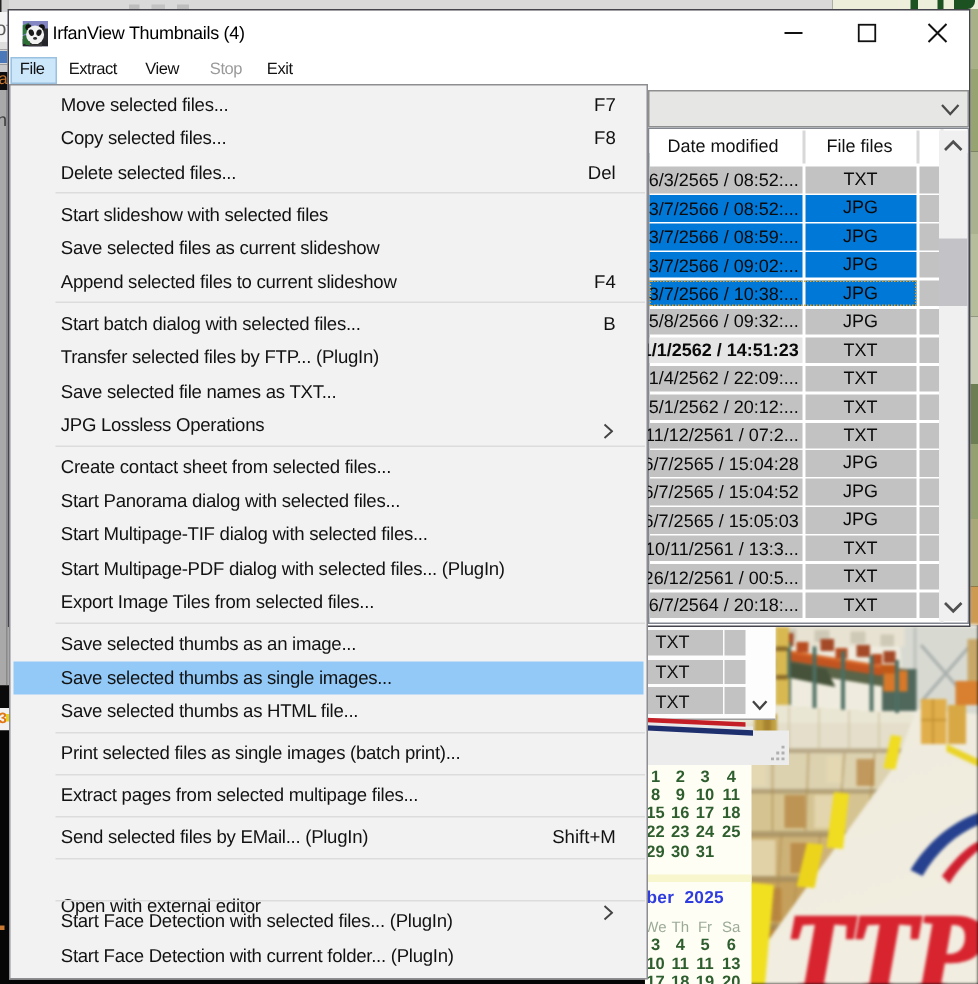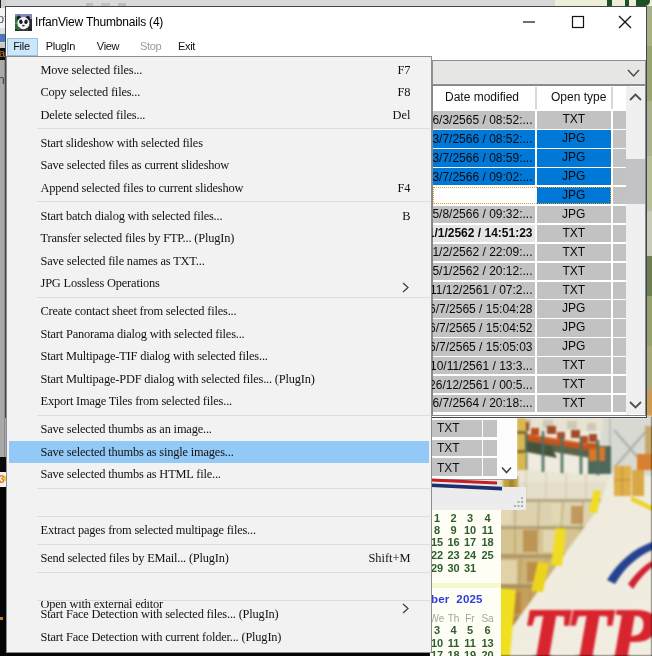--- a/index.html
+++ b/index.html
@@ -1,21 +1,21 @@
 <!DOCTYPE html>
 <html><head><meta charset="utf-8">
 <style>
 * { margin:0; padding:0; }
 html,body { width:652px; height:656px; overflow:hidden; background:#050505;
   font-family:"Liberation Sans", sans-serif; }
 #stage { position:relative; width:652px; height:656px; }
 .abs { position:absolute; }
 
 #menu { position:absolute; left:6.0px; top:56.0px; width:423.5px;
-  height:595.0px; background:#f2f2f2; border:1px solid #8d8d92; z-index:50;font-family:Liberation Serif, serif; }
+  height:595.0px; background:#f2f2f2; border:1px solid #8d8d92; z-index:50; }
 .mi { position:absolute; left:1.5px; right:1.5px; height:22.5px; line-height:22.5px;
   font-size:12.4px; color:#121212; white-space:nowrap; }
 .mi .mt { position:absolute; left:32px; letter-spacing:-0.18px; }
 .mi .ms { position:absolute; right:18.5px; }
 .mi .ma { position:absolute; right:20px; top:5.5px; }
 .mi.hl { background:#93c9f6; }
 .sep { position:absolute; left:30px; right:1px; height:1px; background:#dcdcdc; }
 
 #win { position:absolute; left:5px; top:6px; width:639.5px; height:410px; background:#ffffff;
   border:1px solid #44444c; z-index:10; }
@@ -264,21 +264,21 @@
       </svg>
     <svg class="wbtn" style="left:549px;" width="45" height="29">
         <rect x="17.5" y="9.5" width="11" height="11" fill="none" stroke="#111" stroke-width="1.2"></rect>
       </svg>
     <svg class="wbtn" style="left:596px;" width="45" height="29">
         <path d="M17,9 L29,21 M29,9 L17,21" stroke="#111" stroke-width="1.3"></path>
       </svg>
     <div id="filehl"></div>
     <div id="mbar">
       <span class="mb" style="left:7.2px;">File</span>
-      <span class="mb" style="left:39.8px;">PlugIn</span>
+      <span class="mb" style="left:39.8px;">Extract</span>
       <span class="mb" style="left:90.8px;">View</span>
       <span class="mb" style="left:133.9px;color:#9a9a9a;">Stop</span>
       <span class="mb" style="left:171.9px;">Exit</span>
     </div>
     <div id="combo">
       <svg style="position:absolute;right:4px;top:5px;" width="15" height="14" viewBox="0 0 15 14">
           <path d="M2,4 L7.5,10 L13,4" fill="none" stroke="#4a4a4a" stroke-width="1.5"></path>
         </svg>
     </div>
     <div id="list">
@@ -295,35 +295,38 @@
         <div class="c1" style="top:63.2px;background:#0078d7;">
           <span class="dtxt">3/7/2566 / 08:59:...</span>
         </div>
         <div class="c2" style="top:63.2px;background:#0078d7;"><span class="ttxt">JPG</span></div>
         <div class="c3" style="top:63.2px;background:#c2c2c2;"></div>
         <div class="c1" style="top:82.1px;background:#0078d7;">
           <span class="dtxt">3/7/2566 / 09:02:...</span>
         </div>
         <div class="c2" style="top:82.1px;background:#0078d7;"><span class="ttxt">JPG</span></div>
         <div class="c3" style="top:82.1px;background:#c2c2c2;"></div>
+        <div class="c1" style="top:101.0px;background:#0078d7;">
+          <span class="dtxt">3/7/2566 / 10:38:...</span>
+        </div>
         <div class="c2" style="top:101.0px;background:#0078d7;"><span class="ttxt">JPG</span></div>
         <div class="c3" style="top:101.0px;background:#c2c2c2;"></div>
         <div style="position:absolute;left:0;top:101.0px;width:178px;height:17.4px;border:1px dotted #e8a020;box-sizing:border-box;"></div>
         <div class="c1" style="top:119.9px;background:#c2c2c2;">
           <span class="dtxt">5/8/2566 / 09:32:...</span>
         </div>
         <div class="c2" style="top:119.9px;background:#c2c2c2;"><span class="ttxt">JPG</span></div>
         <div class="c3" style="top:119.9px;background:#c2c2c2;"></div>
         <div class="c1" style="top:138.8px;background:#e5e5e5;font-weight:bold;">
           <span class="dtxt">1/1/2562 / 14:51:23</span>
         </div>
         <div class="c2" style="top:138.8px;background:#c2c2c2;"><span class="ttxt">TXT</span></div>
         <div class="c3" style="top:138.8px;background:#c2c2c2;"></div>
         <div class="c1" style="top:157.7px;background:#c2c2c2;">
-          <span class="dtxt">1/2/2562 / 22:09:...</span>
+          <span class="dtxt">1/4/2562 / 22:09:...</span>
         </div>
         <div class="c2" style="top:157.7px;background:#c2c2c2;"><span class="ttxt">TXT</span></div>
         <div class="c3" style="top:157.7px;background:#c2c2c2;"></div>
         <div class="c1" style="top:176.6px;background:#c2c2c2;">
           <span class="dtxt">5/1/2562 / 20:12:...</span>
         </div>
         <div class="c2" style="top:176.6px;background:#c2c2c2;"><span class="ttxt">TXT</span></div>
         <div class="c3" style="top:176.6px;background:#c2c2c2;"></div>
         <div class="c1" style="top:195.5px;background:#c2c2c2;">
           <span class="dtxt">11/12/2561 / 07:2...</span>
@@ -355,21 +358,21 @@
         </div>
         <div class="c2" style="top:290.0px;background:#c2c2c2;"><span class="ttxt">TXT</span></div>
         <div class="c3" style="top:290.0px;background:#c2c2c2;"></div>
         <div class="c1" style="top:308.9px;background:#c2c2c2;">
           <span class="dtxt">6/7/2564 / 20:18:...</span>
         </div>
         <div class="c2" style="top:308.9px;background:#c2c2c2;"><span class="ttxt">TXT</span></div>
         <div class="c3" style="top:308.9px;background:#c2c2c2;"></div>
       <div id="lhead" style="position:absolute;left:0;top:0;width:100%;height:16px;background:#fff;">
         <span class="ht" style="left:12px;">Date modified</span>
-        <span class="ht" style="left:118px;">Open type</span>
+        <span class="ht" style="left:118px;">File files</span>
         <span style="position:absolute;left:102px;top:1px;width:1.5px;height:22px;background:#d8d8d8;"></span>
         <span style="position:absolute;left:178px;top:1px;width:1.5px;height:22px;background:#d8d8d8;"></span>
       </div>
       <span style="position:absolute;left:194px;top:0px;width:1.5px;height:100%;background:#e8e8e8;"></span>
       <div id="vsb">
         <svg style="position:absolute;left:3px;top:6px;" width="13" height="9" viewBox="0 0 13 9">
             <path d="M1,7 L6.5,1.5 L12,7" fill="none" stroke="#505050" stroke-width="1.8"></path>
           </svg>
         <svg style="position:absolute;left:3px;bottom:5px;" width="13" height="9" viewBox="0 0 13 9">
             <path d="M1,2 L6.5,7.5 L12,2" fill="none" stroke="#505050" stroke-width="1.8"></path>
@@ -511,20 +514,23 @@
       <div class="mi hl" style="top:383.50px">
         <span class="mt">Save selected thumbs as single images...</span>
       </div>
       <div class="mi" style="top:361.00px">
         <span class="mt">Save selected thumbs as an image...</span>
       </div>
       <div class="mi" style="top:406.00px">
         <span class="mt">Save selected thumbs as HTML file...</span>
       </div>
       <div class="sep" style="top:430.75px"></div>
+      <div class="mi" style="top:434.00px">
+        <span class="mt">Print selected files as single images (batch print)...</span>
+      </div>
       <div class="sep" style="top:458.75px"></div>
       <div class="mi" style="top:462.00px">
         <span class="mt">Extract pages from selected multipage files...</span>
       </div>
       <div class="sep" style="top:486.75px"></div>
       <div class="mi" style="top:490.00px">
         <span class="mt">Send selected files by EMail... (PlugIn)</span>
         <span class="ms">Shift+M</span>
       </div>
       <div class="sep" style="top:514.75px"></div>

